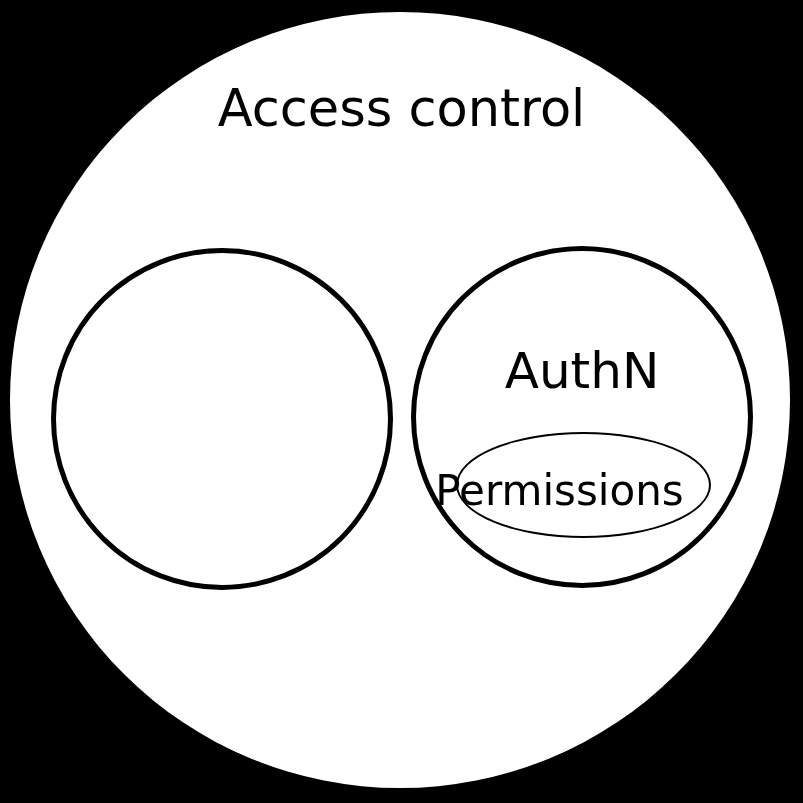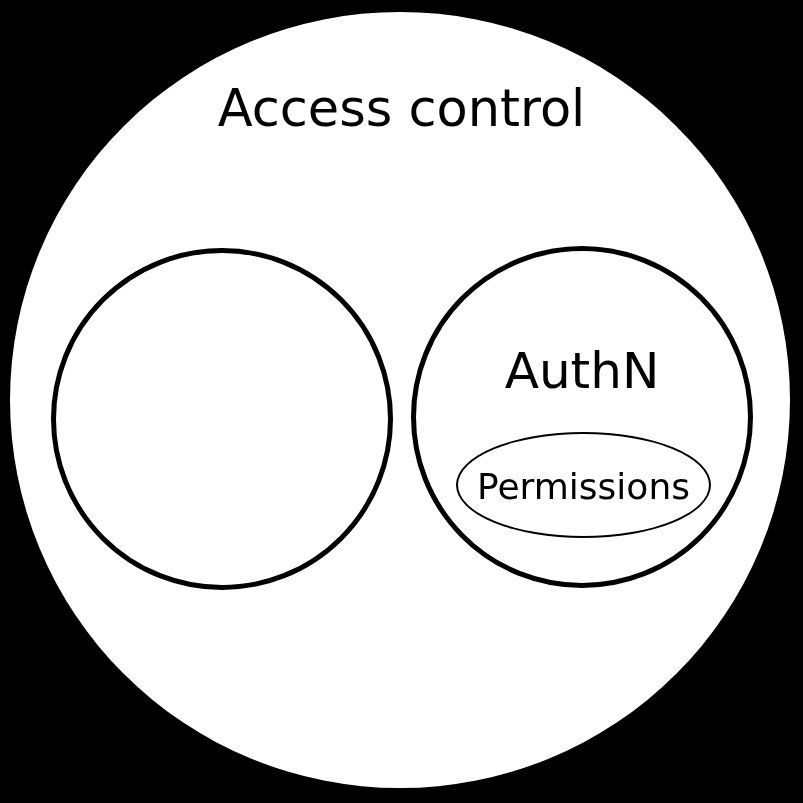--- a/index.html
+++ b/index.html
@@ -67,24 +67,24 @@
     left: 456px;
     top: 432px;
     width: 255px;
     height: 106px;
     border: 2.5px solid #000000;
     border-radius: 50%;
     box-sizing: border-box;
     background: #ffffff;
   }
   .label-permissions {
-    left: 456px;
+    left: 432px;
     top: 466px;
     width: 255px;
-    font-size: 36px;
+    font-size: 42px;
   }
 </style>
 </head>
 <body>
 
 <div class="canvas">
 
   <div class="set-outer"></div>
 
   <div class="label label-outer">Access control</div>

